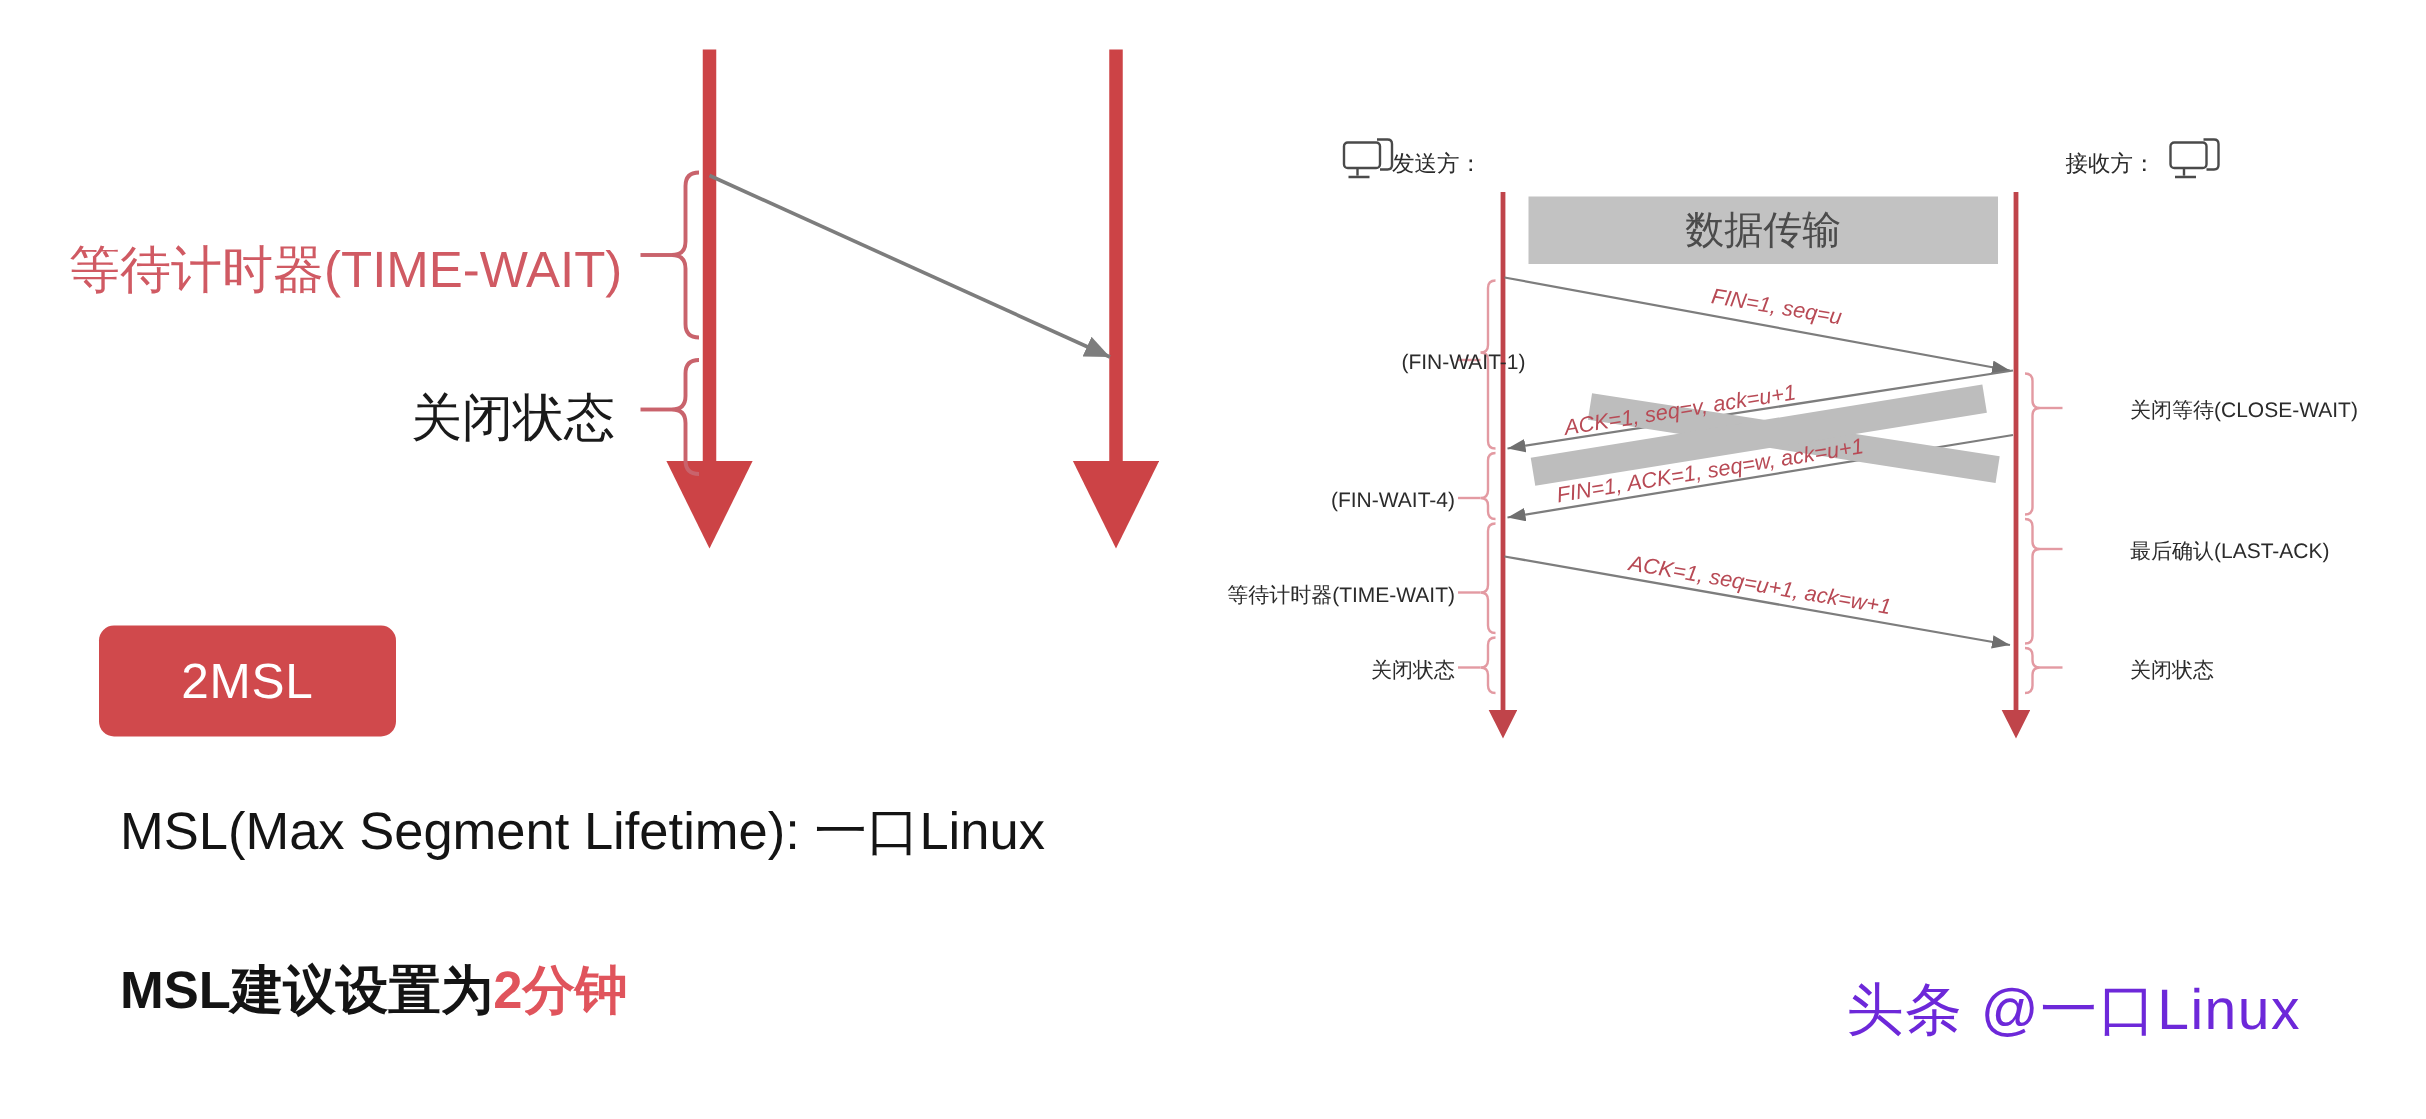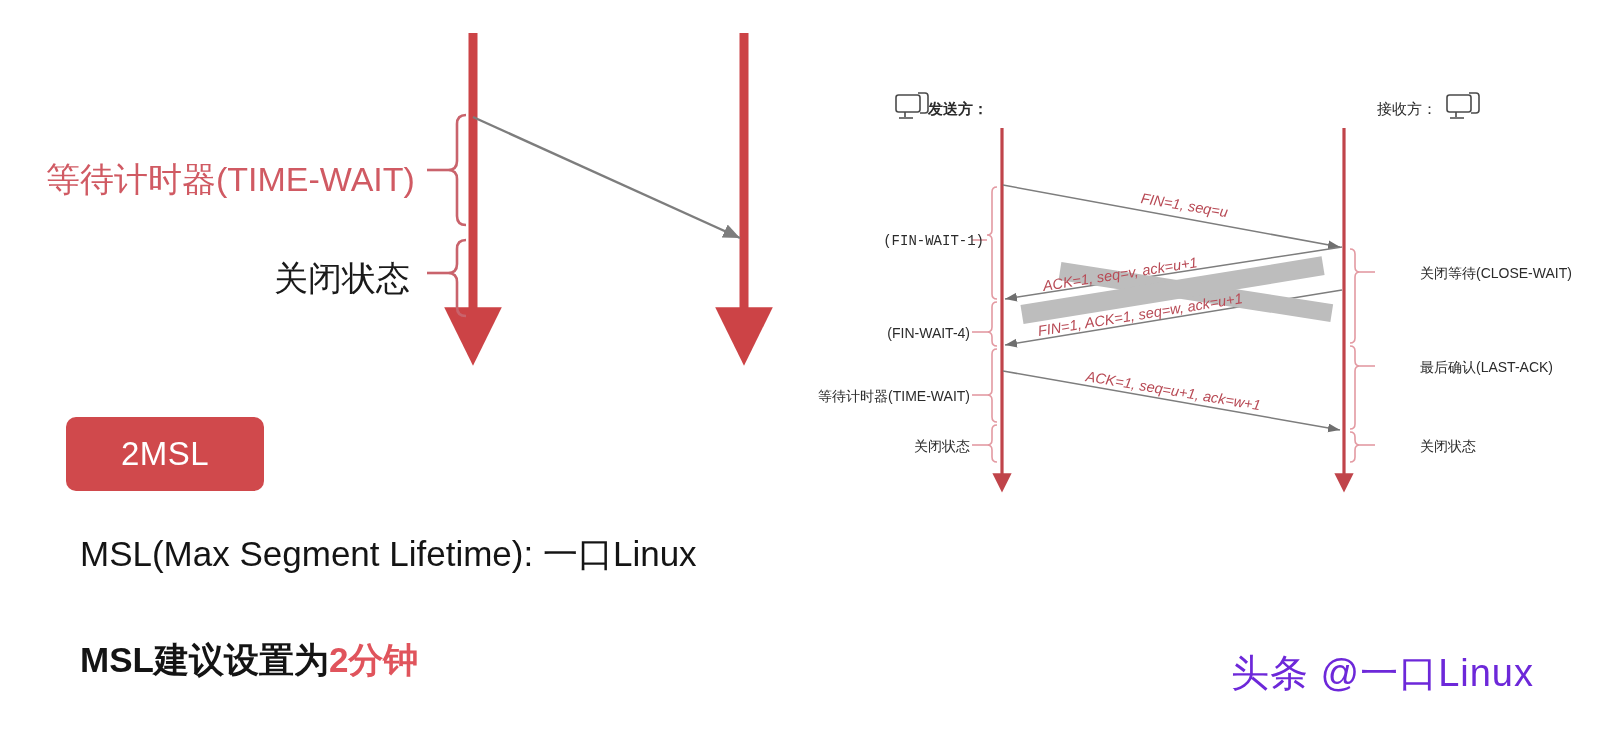--- a/index.html
+++ b/index.html
@@ -77,21 +77,21 @@
     font-size: 38px;
     color: #6d28d9;
     letter-spacing: 1px;
   }
 
   
   .sd-peer {
     font-size: 15px;
     color: #2b2b2b;
   }
-  .sd-sender { left: 928px; top: 100px; font-weight: bold; }
+  .sd-sender { left: 928px; top: 100px; }
   .sd-receiver { left: 1377px; top: 100px; }
 
   .sd-databar {
     left: 1019px; top: 131px;
     width: 313px; height: 45px;
     background: #c2c2c2;
     display: flex;
     align-items: center;
     justify-content: center;
     font-size: 26px;
@@ -220,22 +220,23 @@
   <div class="abs prose1">MSL(Max Segment Lifetime): 一口Linux</div>
 
   <div class="abs prose2"><span>MSL建议设置为</span><span class="red">2分钟</span></div>
 
   <div class="abs watermark">头条 @一口Linux</div>
 
   <div class="abs sd-peer sd-sender">发送方：</div>
 
   <div class="abs sd-peer sd-receiver">接收方：</div>
 
-
-  <div class="abs sd-state left" style="left:804px; top:233px; width:180px;font-family:Liberation Mono, monospace;">(FIN-WAIT-1)</div>
+  <div class="abs sd-databar">数据传输</div>
+
+  <div class="abs sd-state left" style="left:837px; top:233px; width:180px;">(FIN-WAIT-1)</div>
   <div class="abs sd-state left" style="left:790px; top:325px; width:180px;">(FIN-WAIT-4)</div>
   <div class="abs sd-state left" style="left:750px; top:388px; width:220px;">等待计时器(TIME-WAIT)</div>
   <div class="abs sd-state left" style="left:790px; top:438px; width:180px;">关闭状态</div>
 
   <div class="abs sd-state right" style="left:1382px; top:265px;">关闭等待(CLOSE-WAIT)</div>
   <div class="abs sd-state right" style="left:1382px; top:359px;">最后确认(LAST-ACK)</div>
   <div class="abs sd-state right" style="left:1382px; top:438px;">关闭状态</div>
 
   <div class="abs msg" style="left:1141px; top:190px; transform: rotate(9.4deg);">FIN=1, seq=u</div>
 

